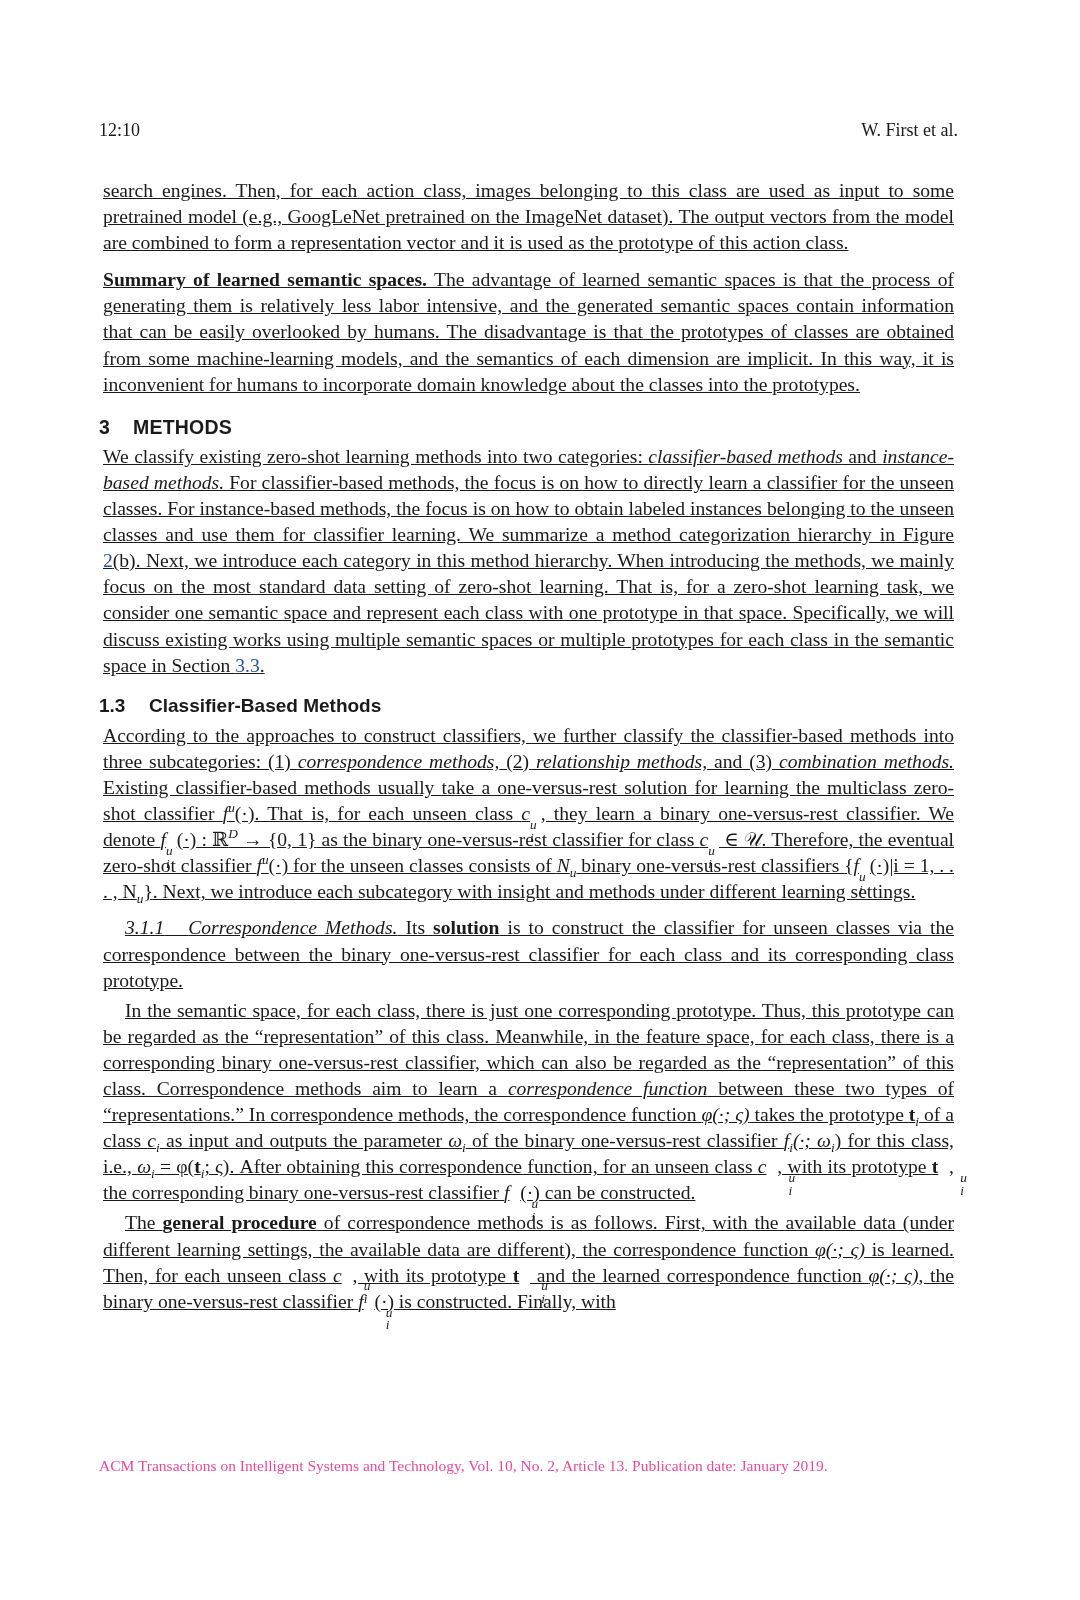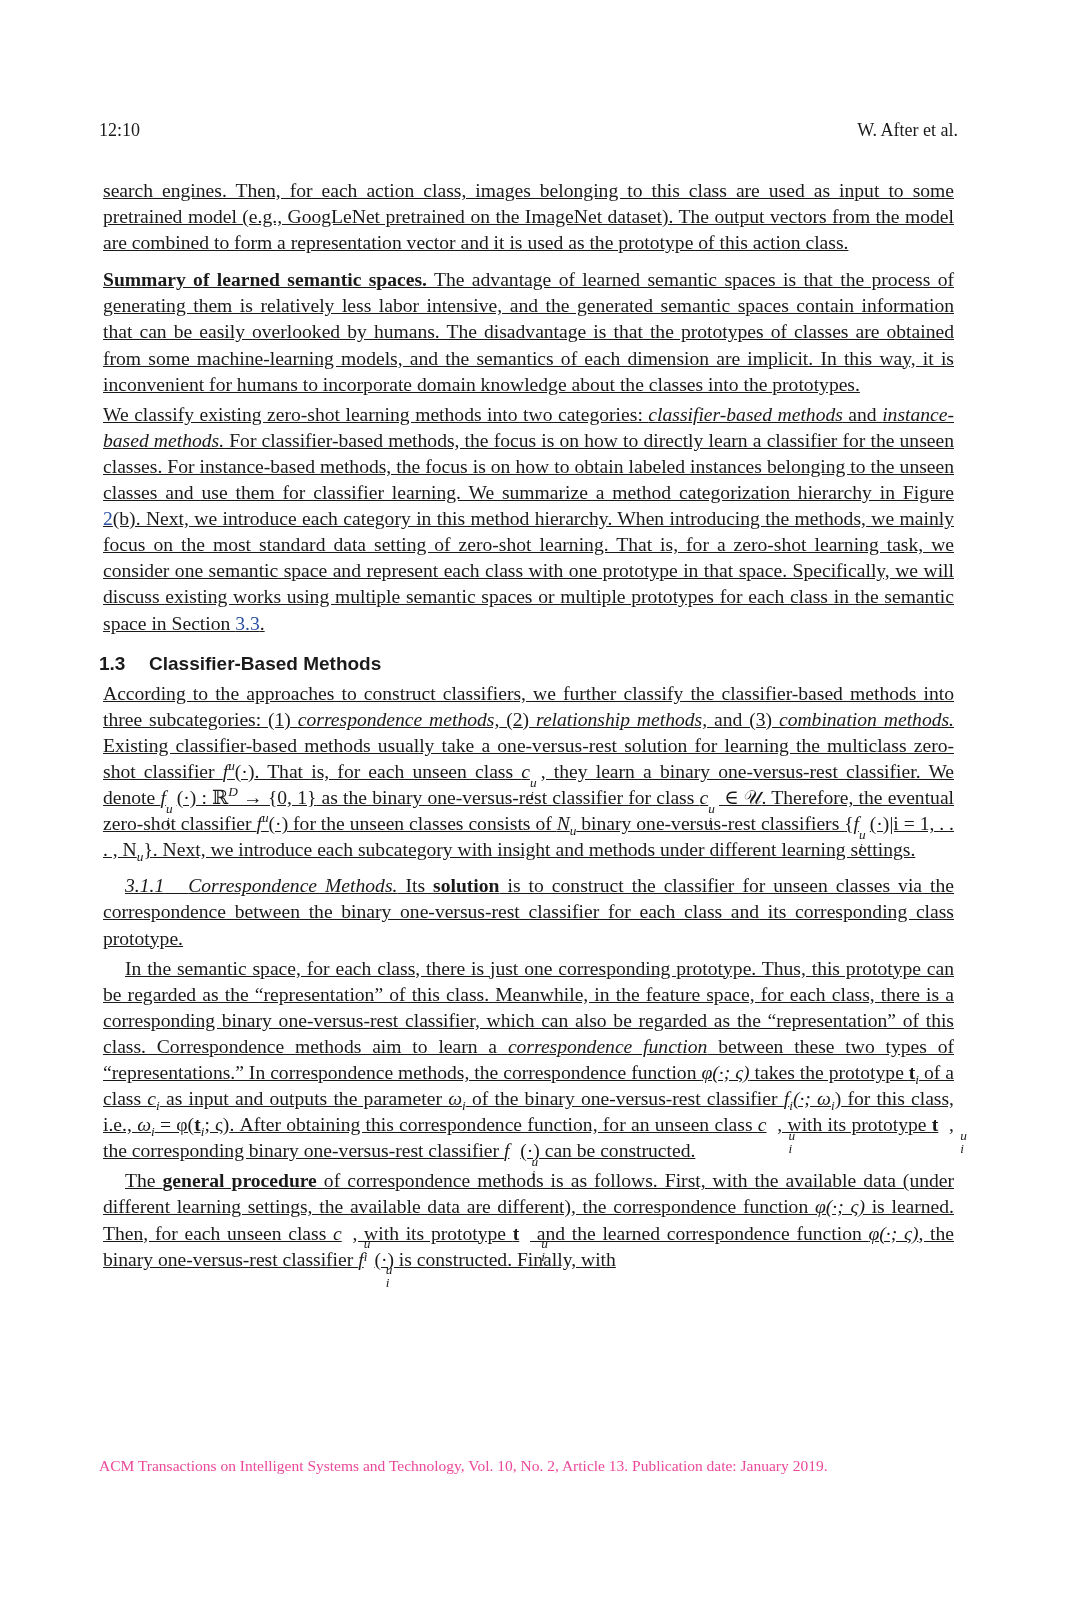--- a/index.html
+++ b/index.html
@@ -31,29 +31,30 @@
   .supsub .i { position: absolute; left: 0; top: 0.35em; font-size: 0.68em; font-style: italic; }
   .footer { position: absolute; top: 1457px; left: 0; font-size: 15.5px; color: #ec4899; }
 </style>
 </head>
 <body>
 
 <div class="page">
 
   <div class="running-head">
     <span class="left">12:10</span>
-    <span class="right">W. After et al.</span>
+    <span class="right">W. First et al.</span>
   </div>
 
   <div class="body">
 
     <p>search engines. Then, for each action class, images belonging to this class are used as input to some pretrained model (e.g., GoogLeNet pretrained on the ImageNet dataset). The output vectors from the model are combined to form a representation vector and it is used as the prototype of this action class.</p>
 
     <p class="gap-md"><b>Summary of learned semantic spaces.</b><span> The advantage of learned semantic spaces is that the process of generating them is relatively less labor intensive, and the generated semantic spaces contain information that can be easily overlooked by humans. The disadvantage is that the pro­totypes of classes are obtained from some machine-learning models, and the semantics of each dimension are implicit. In this way, it is inconvenient for humans to incorporate domain knowl­edge about the classes into the prototypes.</span></p>
 
+    <h2 class="sec"><span class="num">3</span><span>METHODS</span></h2>
 
     <p><span>We classify existing zero-shot learning methods into two categories: </span><i>classifier-based methods</i><span> and </span><i>instance-based methods.</i><span> For classifier-based methods, the focus is on how to directly learn a clas­sifier for the unseen classes. For instance-based methods, the focus is on how to obtain labeled instances belonging to the unseen classes and use them for classifier learning. We summarize a method categorization hierarchy in Figure </span><span class="link">2</span><span>(b). Next, we introduce each category in this method hierarchy. When introducing the methods, we mainly focus on the most standard data setting of zero-shot learning. That is, for a zero-shot learning task, we consider one semantic space and repre­sent each class with one prototype in that space. Specifically, we will discuss existing works using multiple semantic spaces or multiple prototypes for each class in the semantic space in Section </span><span class="link">3.3</span><span>.</span></p>
 
     <h3 class="subsec"><span class="num">1.3</span><span>Classifier-Based Methods</span></h3>
 
     <p><span>According to the approaches to construct classifiers, we further classify the classifier-based meth­ods into three subcategories: (1) </span><i>correspondence methods,</i><span> (2) </span><i>relationship methods,</i><span> and (3) </span><i>combina­tion methods.</i><span> Existing classifier-based methods usually take a one-versus-rest solution for learning the multiclass zero-shot classifier </span><span class="math"><span>f</span><sup>u</sup></span><span>(·)</span><span>. That is, for each unseen class </span><span class="math"><span>c</span><span class="supsub"><span class="u">u</span><span class="i">i</span></span></span><span>, they learn a binary one-versus-rest classifier. We denote </span><span class="math"><span>f</span><span class="supsub"><span class="u">u</span><span class="i">i</span></span></span><span>(·) : ℝ</span><sup class="math">D</sup><span> → {0, 1}</span><span> as the binary one-versus-rest classifier for class </span><span class="math"><span>c</span><span class="supsub"><span class="u">u</span><span class="i">i</span></span></span><span> ∈ 𝒰</span><span>. Therefore, the eventual zero-shot classifier </span><span class="math"><span>f</span><sup>u</sup></span><span>(·)</span><span> for the unseen classes consists of </span><span class="math"><span>N</span><sub>u</sub></span><span> binary one-versus-rest classifiers </span><span><span>{</span><span class="math"><span>f</span><span class="supsub"><span class="u">u</span><span class="i">i</span></span></span><span>(·)|i = 1, . . . , N</span><sub class="math">u</sub><span>}</span></span><span>. Next, we introduce each subcategory with insight and methods under different learning settings.</span></p>
 
     <p class="gap-sm indent"><i>3.1.1</i>&nbsp;&nbsp;&nbsp;<i>Correspondence Methods.</i><span> Its </span><b>solution</b><span> is to construct the classifier for unseen classes via the correspondence between the binary one-versus-rest classifier for each class and its correspond­ing class prototype.</span></p>
 
     <p class="indent"><span>In the semantic space, for each class, there is just one corresponding prototype. Thus, this pro­totype can be regarded as the “representation” of this class. Meanwhile, in the feature space, for each class, there is a corresponding binary one-versus-rest classifier, which can also be regarded as the “representation” of this class. Correspondence methods aim to learn a </span><i>correspondence function</i><span> between these two types of “representations.” In correspondence methods, the correspondence function </span><span class="math">φ(·; ς)</span><span> takes the prototype </span><b class="bb">t</b><sub class="math">i</sub><span> of a class </span><span class="math"><span>c</span><sub>i</sub></span><span> as input and outputs the parameter </span><span class="math"><span>ω</span><sub>i</sub></span><span> of the binary one-versus-rest classifier </span><span class="math"><span>f</span><sub>i</sub></span><span class="math">(·; ω</span><sub class="math">i</sub>)<span> for this class, i.e., </span><span class="math"><span>ω</span><sub>i</sub></span><span> = φ(</span><b class="bb">t</b><sub class="math">i</sub><span>; ς)</span><span>. After obtaining this cor­respondence function, for an unseen class </span><span class="math"><span>c</span><span class="supsub"><span class="u">u</span><span class="i">i</span></span></span><span>, with its prototype </span><b class="bb">t</b><span class="supsub"><span class="u">u</span><span class="i">i</span></span><span>, the corresponding binary one-versus-rest classifier </span><span class="math"><span>f</span><span class="supsub"><span class="u">u</span><span class="i">i</span></span></span><span>(·)</span><span> can be constructed.</span></p>

